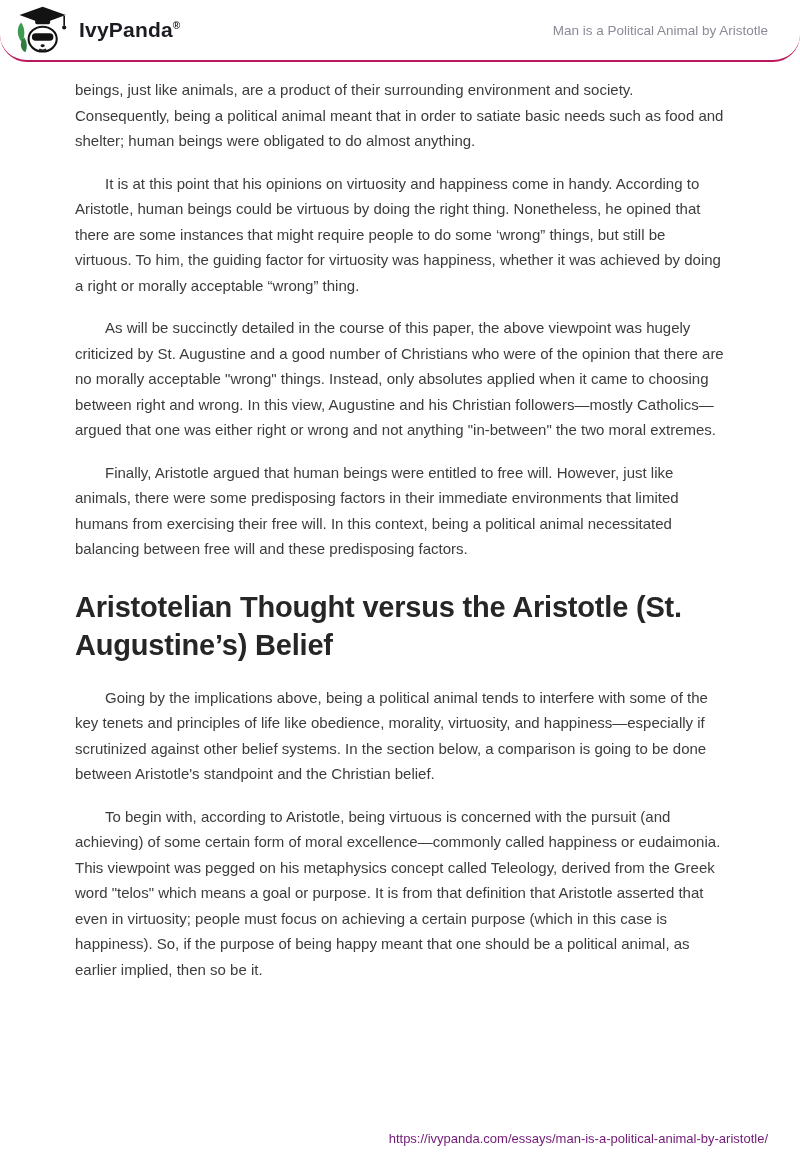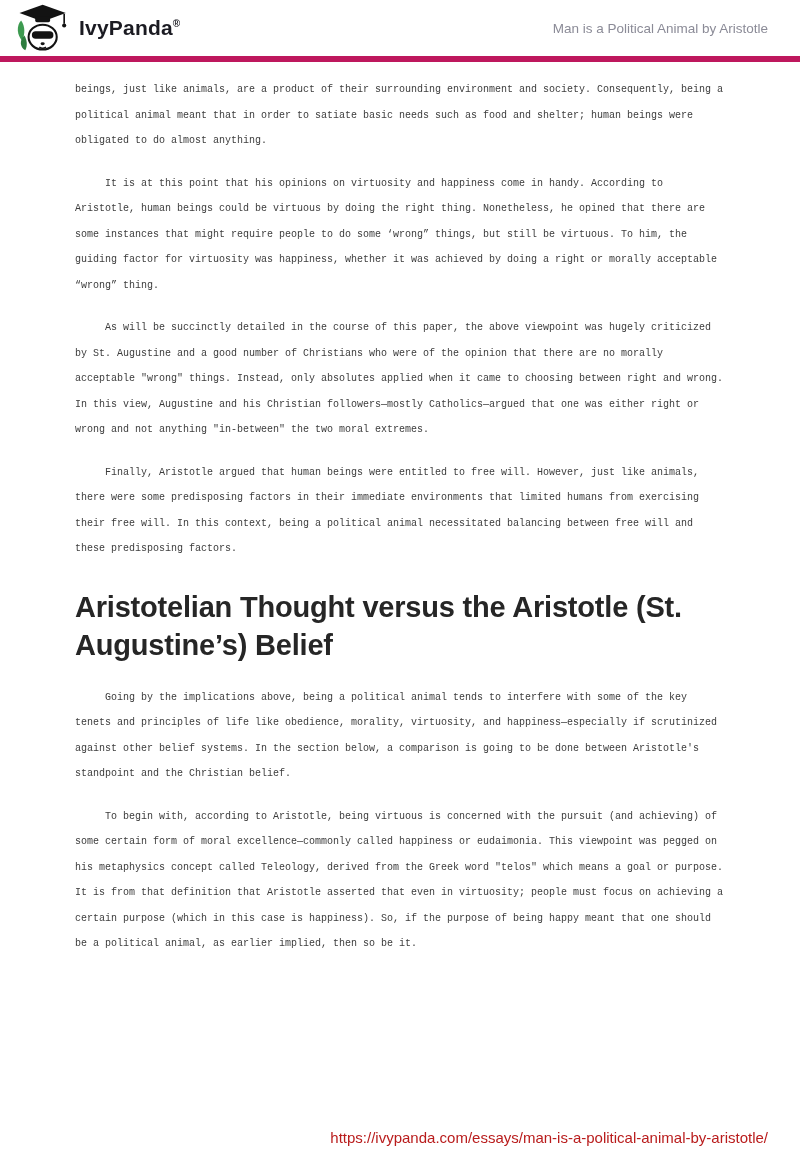--- a/index.html
+++ b/index.html
@@ -11,21 +11,22 @@
     overflow: hidden;
     font-family: "Liberation Sans", sans-serif;
     color: #3c3c3c;
   }
   .page-header {
     height: 62px;
     display: flex;
     align-items: center;
     justify-content: space-between;
     padding: 0 32px 0 14px;
-    border-bottom: 6px solid #be185d;
+    border-bottom: 2px solid #be185d;
+    border-radius: 27px;
   }
   .brand {
     display: flex;
     align-items: center;
     gap: 11px;
   }
   .logo-svg { width: 54px; height: 48px; display: block; }
   .brand-name {
     font-size: 21px;
     font-weight: bold;
@@ -34,43 +35,42 @@
   }
   .brand-name sup { font-size: 10px; font-weight: bold; }
   .doc-title {
     font-size: 13.5px;
     color: #8b8b97;
   }
   .content {
     padding: 15px 75px 0 75px;
   }
   .para {
-    font-size: 10px;
+    font-size: 15px;
     line-height: 25.5px;
     margin-bottom: 17px;
     color: #3c3c3c;
-    font-family: Liberation Mono, monospace;
   }
   .para.indent { text-indent: 30px; }
   .section-heading {
     font-size: 29px;
     line-height: 38px;
     font-weight: bold;
     color: #262626;
     letter-spacing: -0.2px;
     margin: 26px 0 21px 0;
   }
   .page-footer {
     position: absolute;
     right: 32px;
     bottom: 13px;
   }
   .footer-url {
-    font-size: 15px;
-    color: #b91c1c;
+    font-size: 13px;
+    color: #701a75;
   }
 </style>
 </head>
 <body>
 
 <header class="page-header">
   <div class="brand">
     <svg class="logo-svg" viewBox="0 0 64 58" aria-hidden="true">
       <path d="M8 20 C2 26 3 38 9 44 C13 37 13 27 8 20 Z" fill="#3d9a50"></path>
       <path d="M12 38 C6 43 6 52 13 56 C16 50 15 43 12 38 Z" fill="#2e7d3f"></path>

